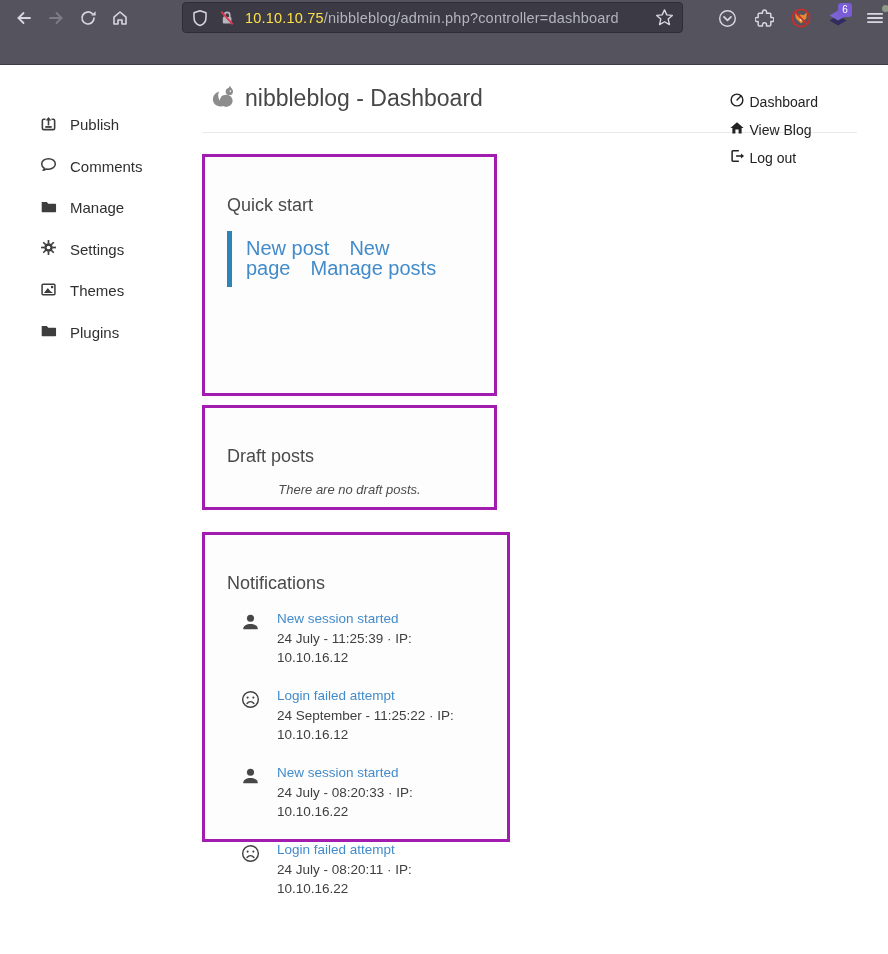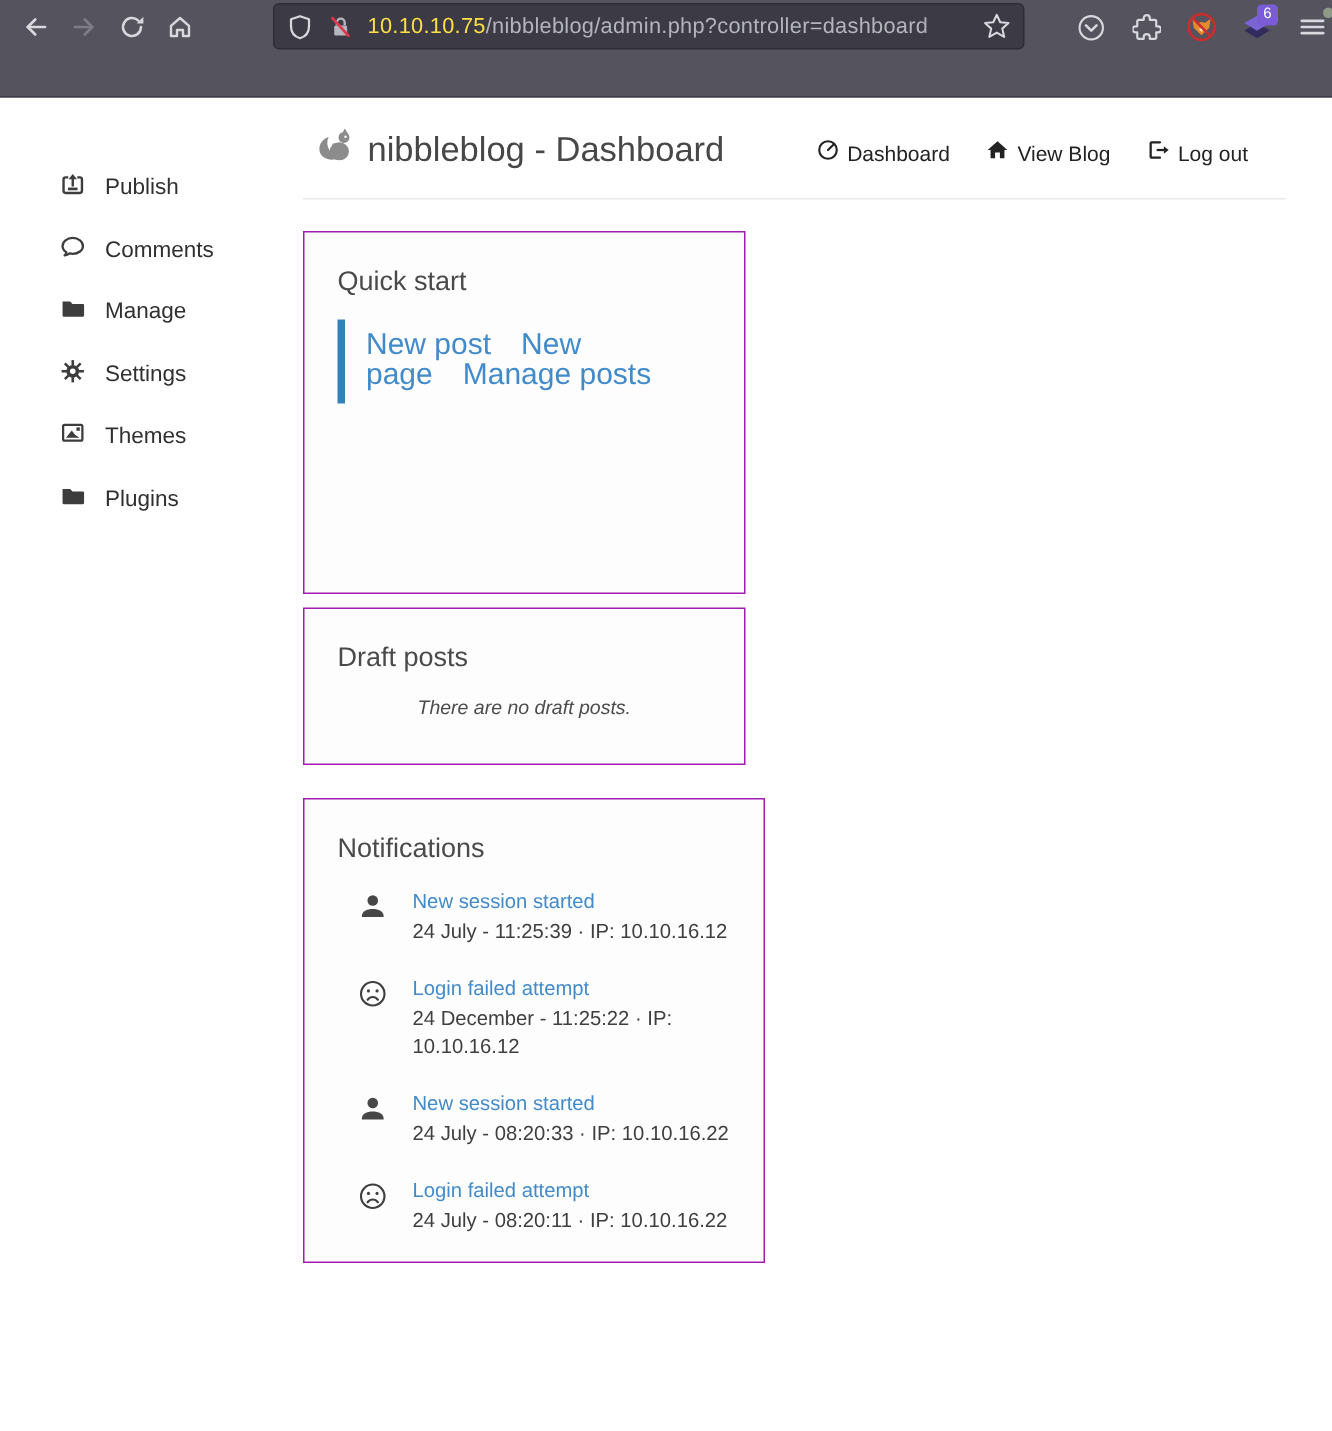--- a/index.html
+++ b/index.html
@@ -40,27 +40,27 @@
 
   .sidebar { position:absolute; left:40px; top:38px; width:160px; }
   .side-item { display:flex; align-items:center; gap:13px; height:41.5px;
                font-size:15px; color:#303030; cursor:pointer; }
   .side-item svg { flex:0 0 auto; }
 
   .main { position:absolute; left:202px; top:0; width:656px; }
   .main-header { position:relative; height:66px; }
   .brand { position:absolute; left:8px; top:17px; display:flex; align-items:center; gap:8px; }
   .brand-title { font-size:23px; color:#474747; }
-  .top-nav { position:absolute; right:26px; top:26px; display:flex; gap:24px; }
+  .top-nav { position:absolute; right:40px; top:26px; display:flex; gap:9px;flex-direction:column; }
   .top-nav a { display:flex; align-items:center; gap:5px; font-size:14px;
                color:#222; text-decoration:none; cursor:pointer; }
   .header-rule { height:1px; background:#e9e9e9; width:655px; }
 
-  .panel { border:1px solid #a21caf; background:#fdfdfd; width:295px;
-           padding:22px 22px; }
+  .panel { border:3px solid #a21caf; background:#fdfdfd; width:295px;
+           padding:38px 22px; }
   .panel h2 { font-size:18px; font-weight:normal; color:#4a4a4a; margin-bottom:15px; }
   .p-quickstart { margin-top:21px; height:242px; }
   .p-drafts     { margin-top:9px; height:105px; }
   .p-comments   { margin-top:23px; height:107px; }
   .p-notifs     { margin-top:22px; width:308px; height:310px; }
 
   .qs-group { border-left:5px solid #2e84b8; padding:8px 0 8px 14px; margin-top:12px; }
   .qs-group a { color:#428bca; text-decoration:none; font-size:20px;
                 line-height:19px; margin-right:20px; cursor:pointer; }
   .qs-g1 { width:245px; }
@@ -335,21 +335,21 @@
         <div class="notif-icon">
           <svg width="21" height="21" viewBox="0 0 22 22">
               <circle cx="11" cy="11" r="8.2" stroke="#3f3f3f" stroke-width="1.5" fill="none"></circle>
               <circle cx="8" cy="9" r="1.1" fill="#3f3f3f"></circle>
               <circle cx="14" cy="9" r="1.1" fill="#3f3f3f"></circle>
               <path d="M7.4 15.2c2-2.6 5.2-2.6 7.2 0" stroke="#3f3f3f" stroke-width="1.5" fill="none" stroke-linecap="round"></path>
             </svg>
         </div>
         <div>
           <a class="notif-title">Login failed attempt</a>
-          <div class="notif-meta">24 December - 11:25:22 · IP: 10.10.16.12</div>
+          <div class="notif-meta">24 September - 11:25:22 · IP: 10.10.16.12</div>
         </div>
       </div>
 
       <div class="notif-item">
         <div class="notif-icon">
           <svg width="21" height="21" viewBox="0 0 22 22">
               <g fill="#474747">
                 <circle cx="11" cy="6.6" r="3.7"></circle>
                 <path d="M3.4 17.4c0-3.1 3.4-4.9 7.6-4.9s7.6 1.8 7.6 4.9v.7H3.4z"></path>
               </g>

